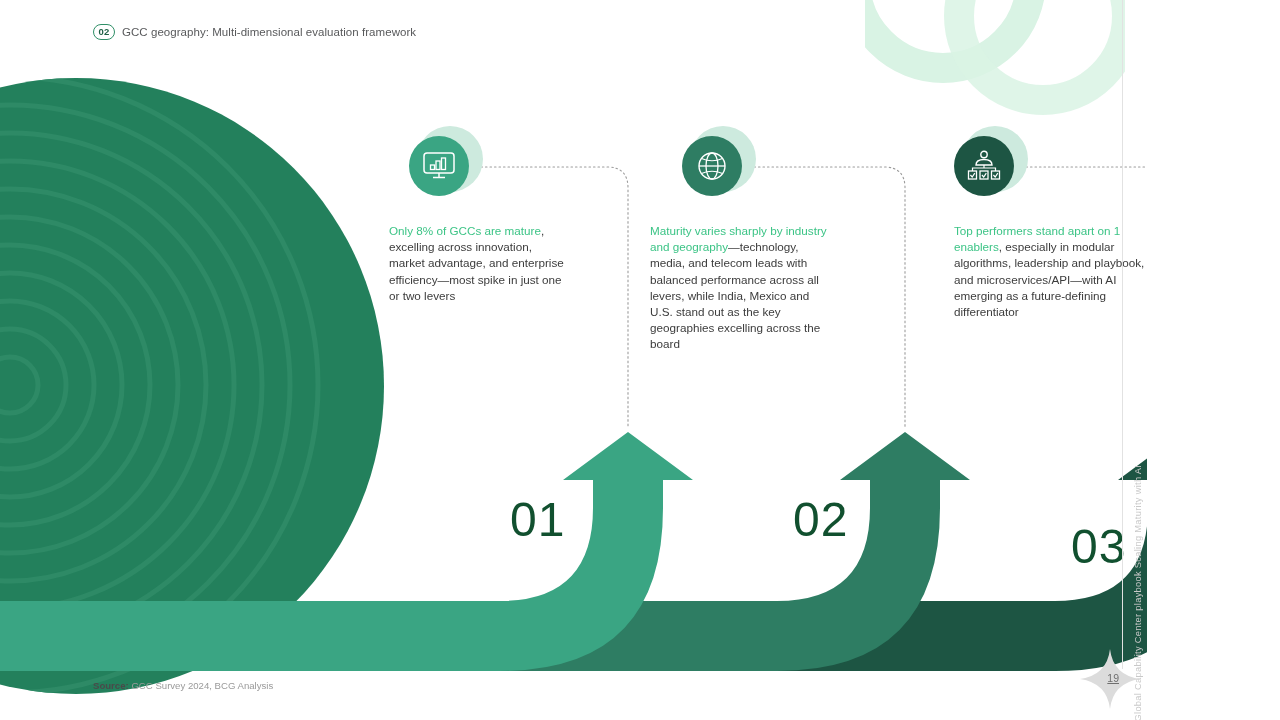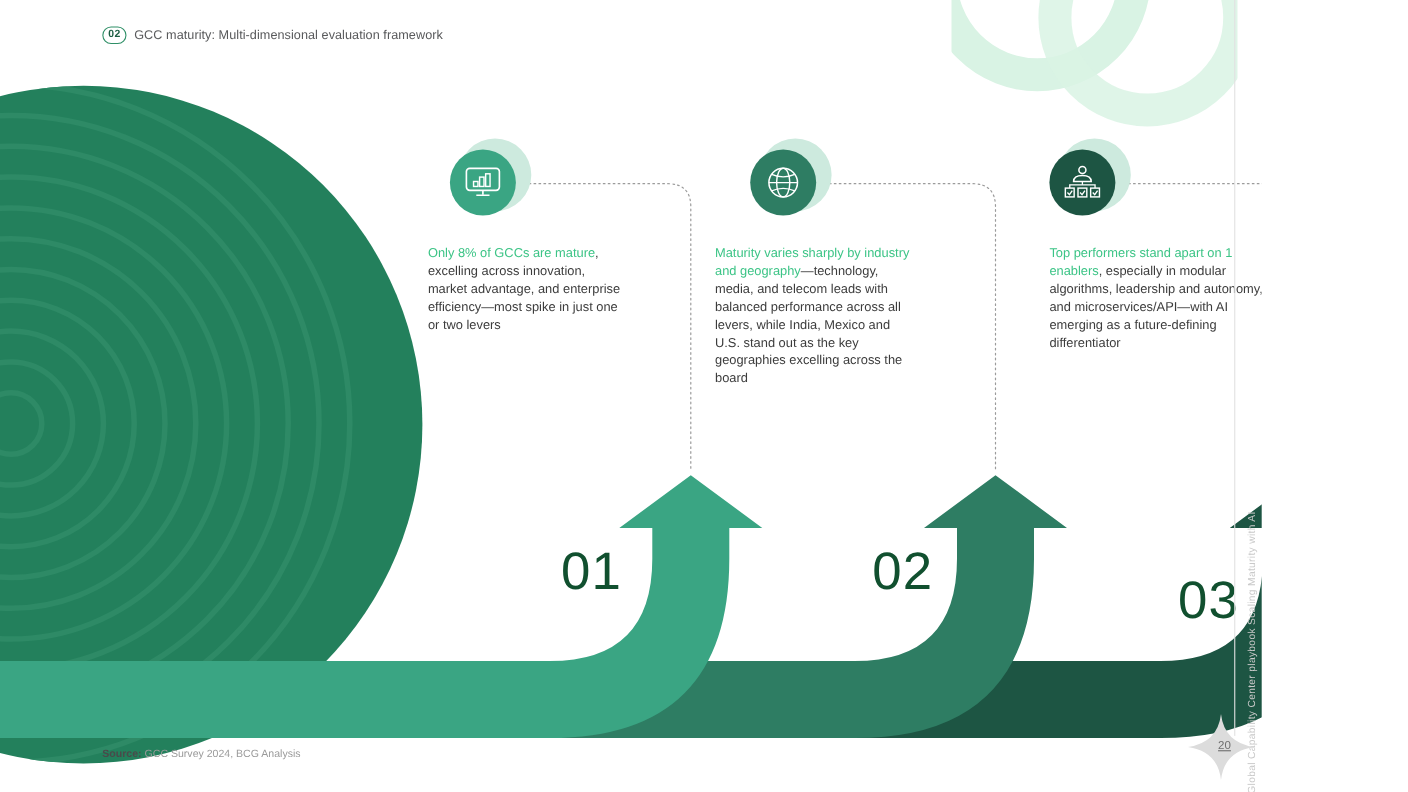--- a/index.html
+++ b/index.html
@@ -154,21 +154,21 @@
 
 <div id="slide">
 
   <svg class="deco-rings" viewBox="0 0 260 230">
     <circle cx="78" cy="72" r="88" fill="none" stroke="#d9f3e4" stroke-width="30"></circle>
     <circle cx="178" cy="108" r="84" fill="none" stroke="#d9f3e4" stroke-width="30" opacity="0.85"></circle>
   </svg>
 
   <div class="header">
     <span class="hdr-badge">02</span>
-    <span class="hdr-title">GCC maturity: Multi-dimensional evaluation framework</span>
+    <span class="hdr-title">GCC geography: Multi-dimensional evaluation framework</span>
   </div>
 
   <div class="circle-wrap">
     <svg class="circle-rings" viewBox="0 0 616 616">
       <g fill="none" stroke="#2e8a66" stroke-width="5">
         <circle cx="242" cy="307" r="28"></circle>
         <circle cx="242" cy="307" r="56"></circle>
         <circle cx="242" cy="307" r="84"></circle>
         <circle cx="242" cy="307" r="112"></circle>
         <circle cx="242" cy="307" r="140"></circle>
@@ -259,28 +259,28 @@
     </div>
   </div>
 
   <div class="txt t1">
     <span class="hl">Only 8% of GCCs are mature</span><span>, excelling across innovation, market advantage, and enterprise efficiency—most spike in just one or two levers</span>
   </div>
   <div class="txt t2">
     <span class="hl">Maturity varies sharply by industry and geography</span><span>—technology, media, and telecom leads with balanced performance across all levers, while India, Mexico and U.S. stand out as the key geographies excelling across the board</span>
   </div>
   <div class="txt t3">
-    <span class="hl">Top performers stand apart on 1 enablers</span><span>, especially in modular algorithms, leadership and autonomy, and microservices/API—with AI emerging as a future-defining differentiator</span>
+    <span class="hl">Top performers stand apart on 1 enablers</span><span>, especially in modular algorithms, leadership and playbook, and microservices/API—with AI emerging as a future-defining differentiator</span>
   </div>
 
   <div class="source">
     <b>Source:</b>
     <span>GCC Survey 2024, BCG Analysis</span>
   </div>
 
   <div class="rail-line"></div>
   <div class="rail-text">Rewriting the Global Capability Center playbook Scaling Maturity with AI</div>
   <svg class="page-star" viewBox="0 0 62 62">
     <path d="M 31 1 Q 34 27 61 31 Q 34 35 31 61 Q 28 35 1 31 Q 28 27 31 1 Z" fill="#dcdcdc"></path>
   </svg>
-  <div class="page-num">20</div>
+  <div class="page-num">19</div>
 
 </div>
 
 </body></html>

